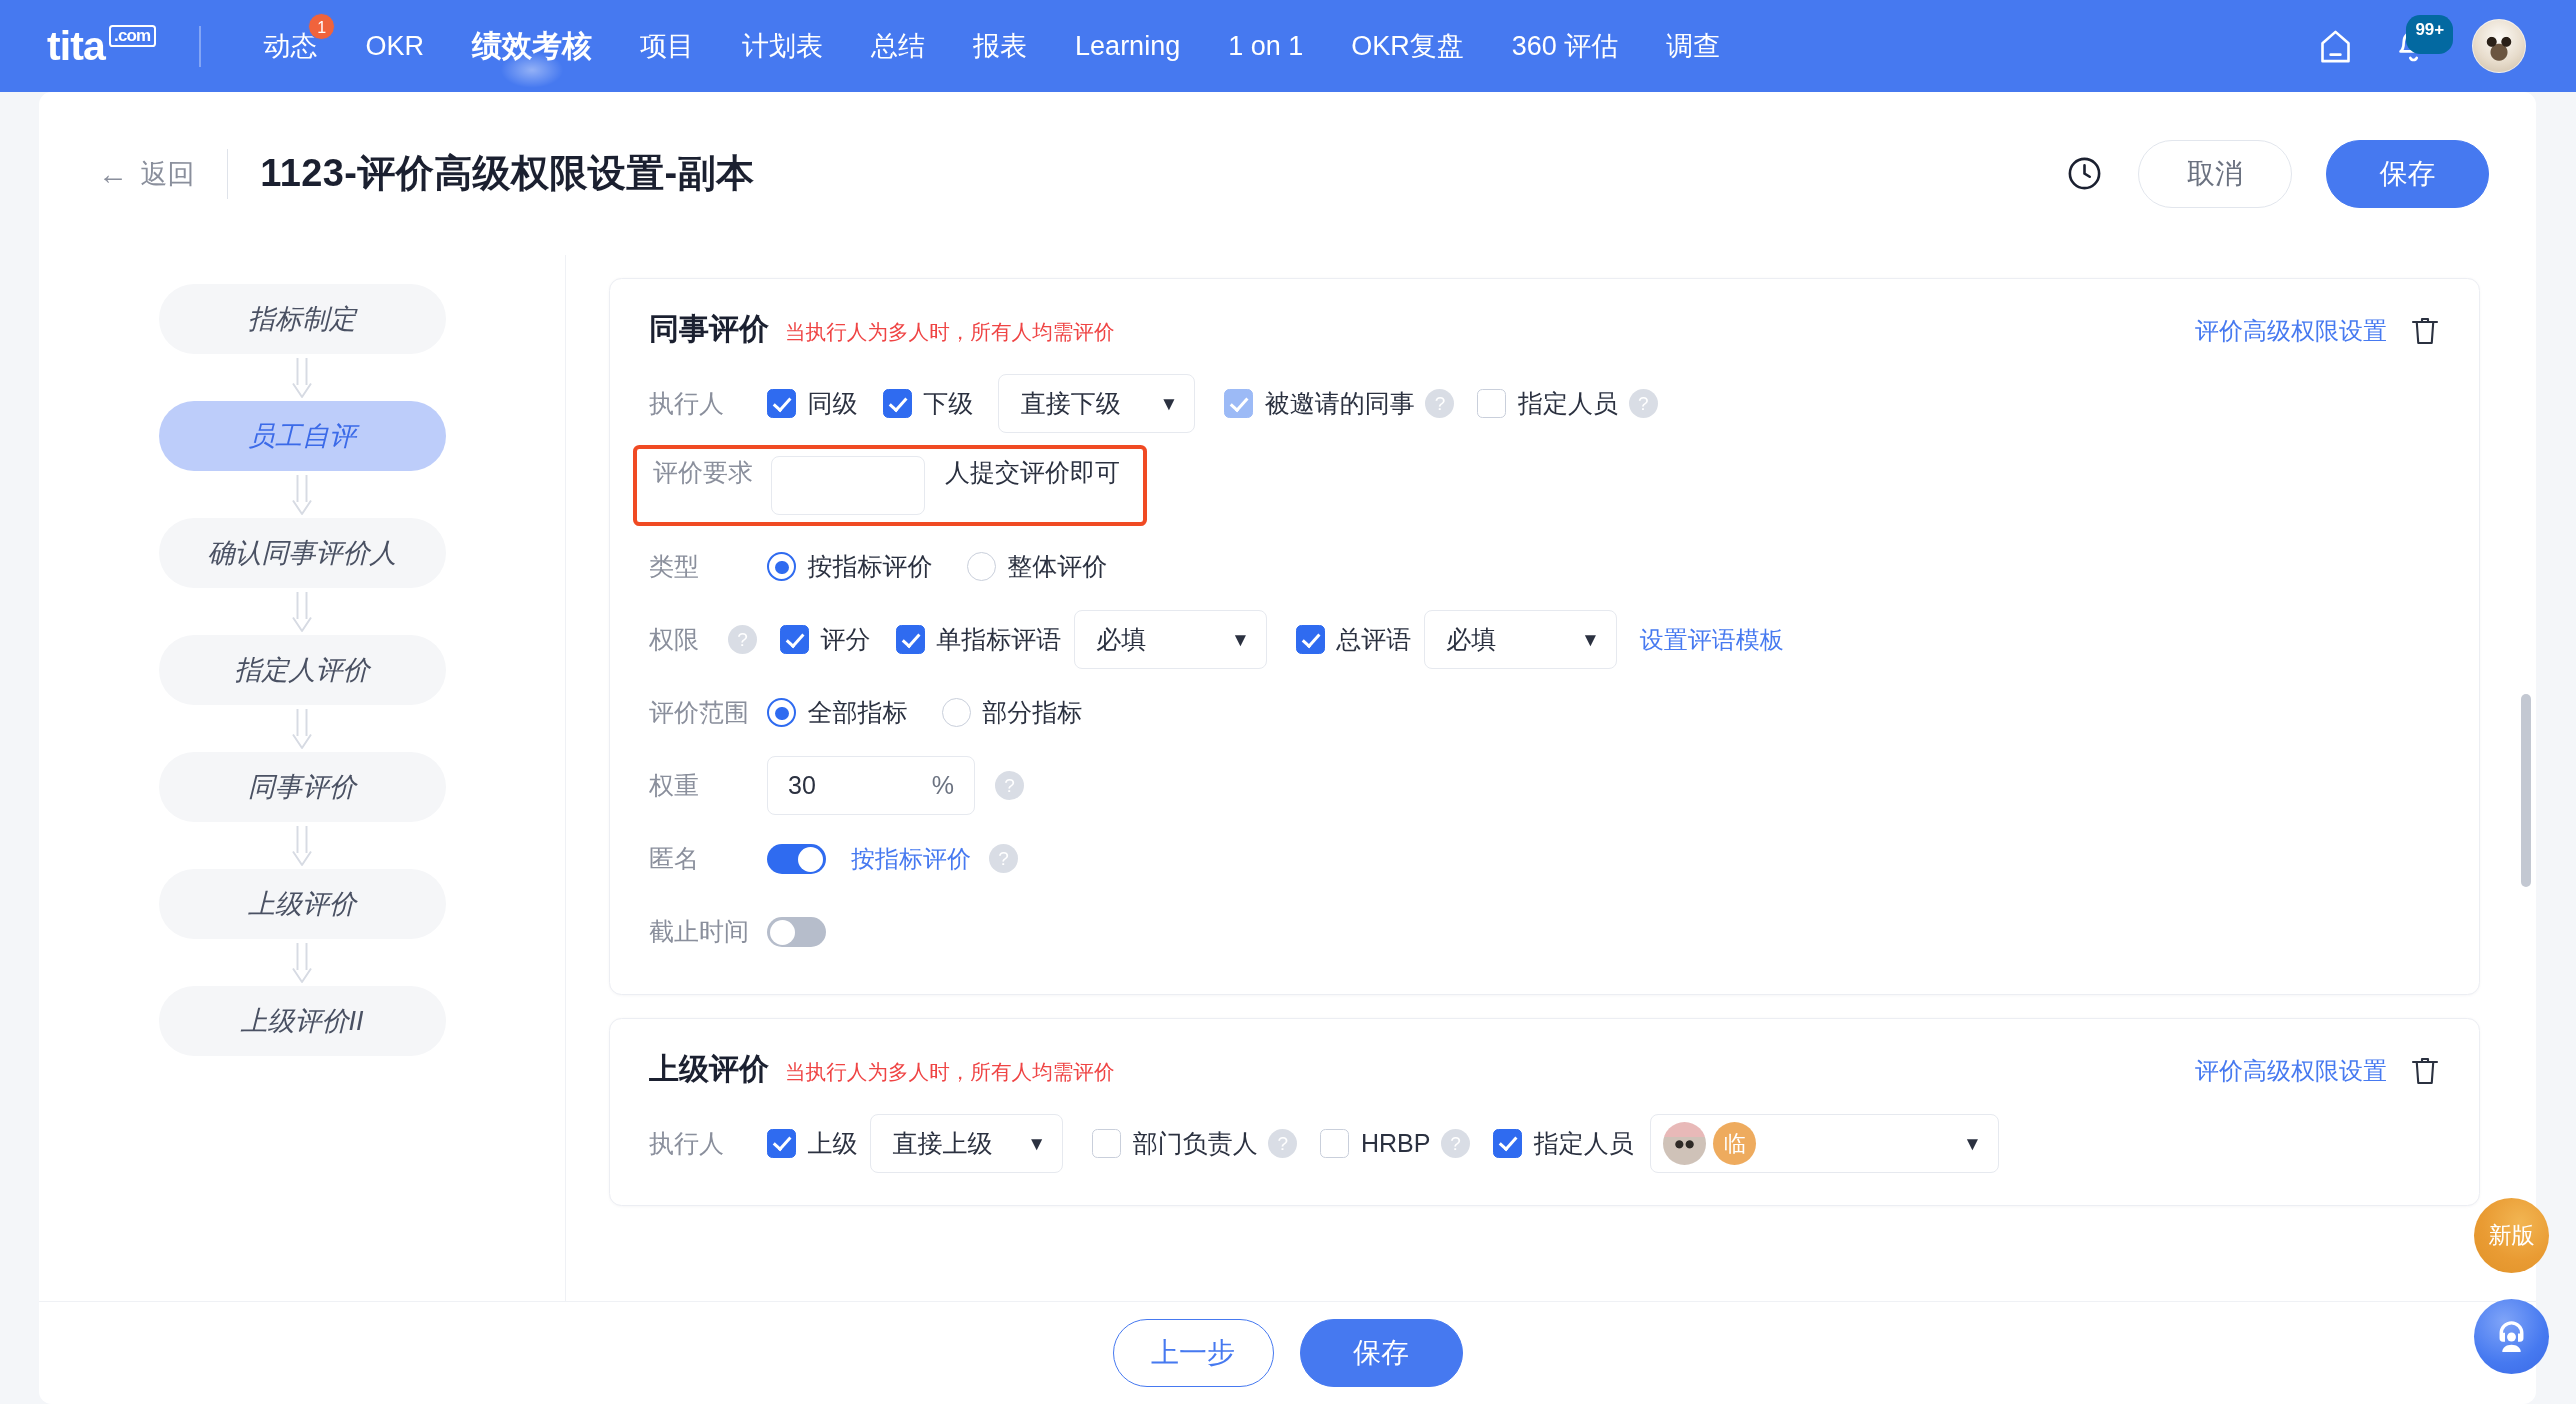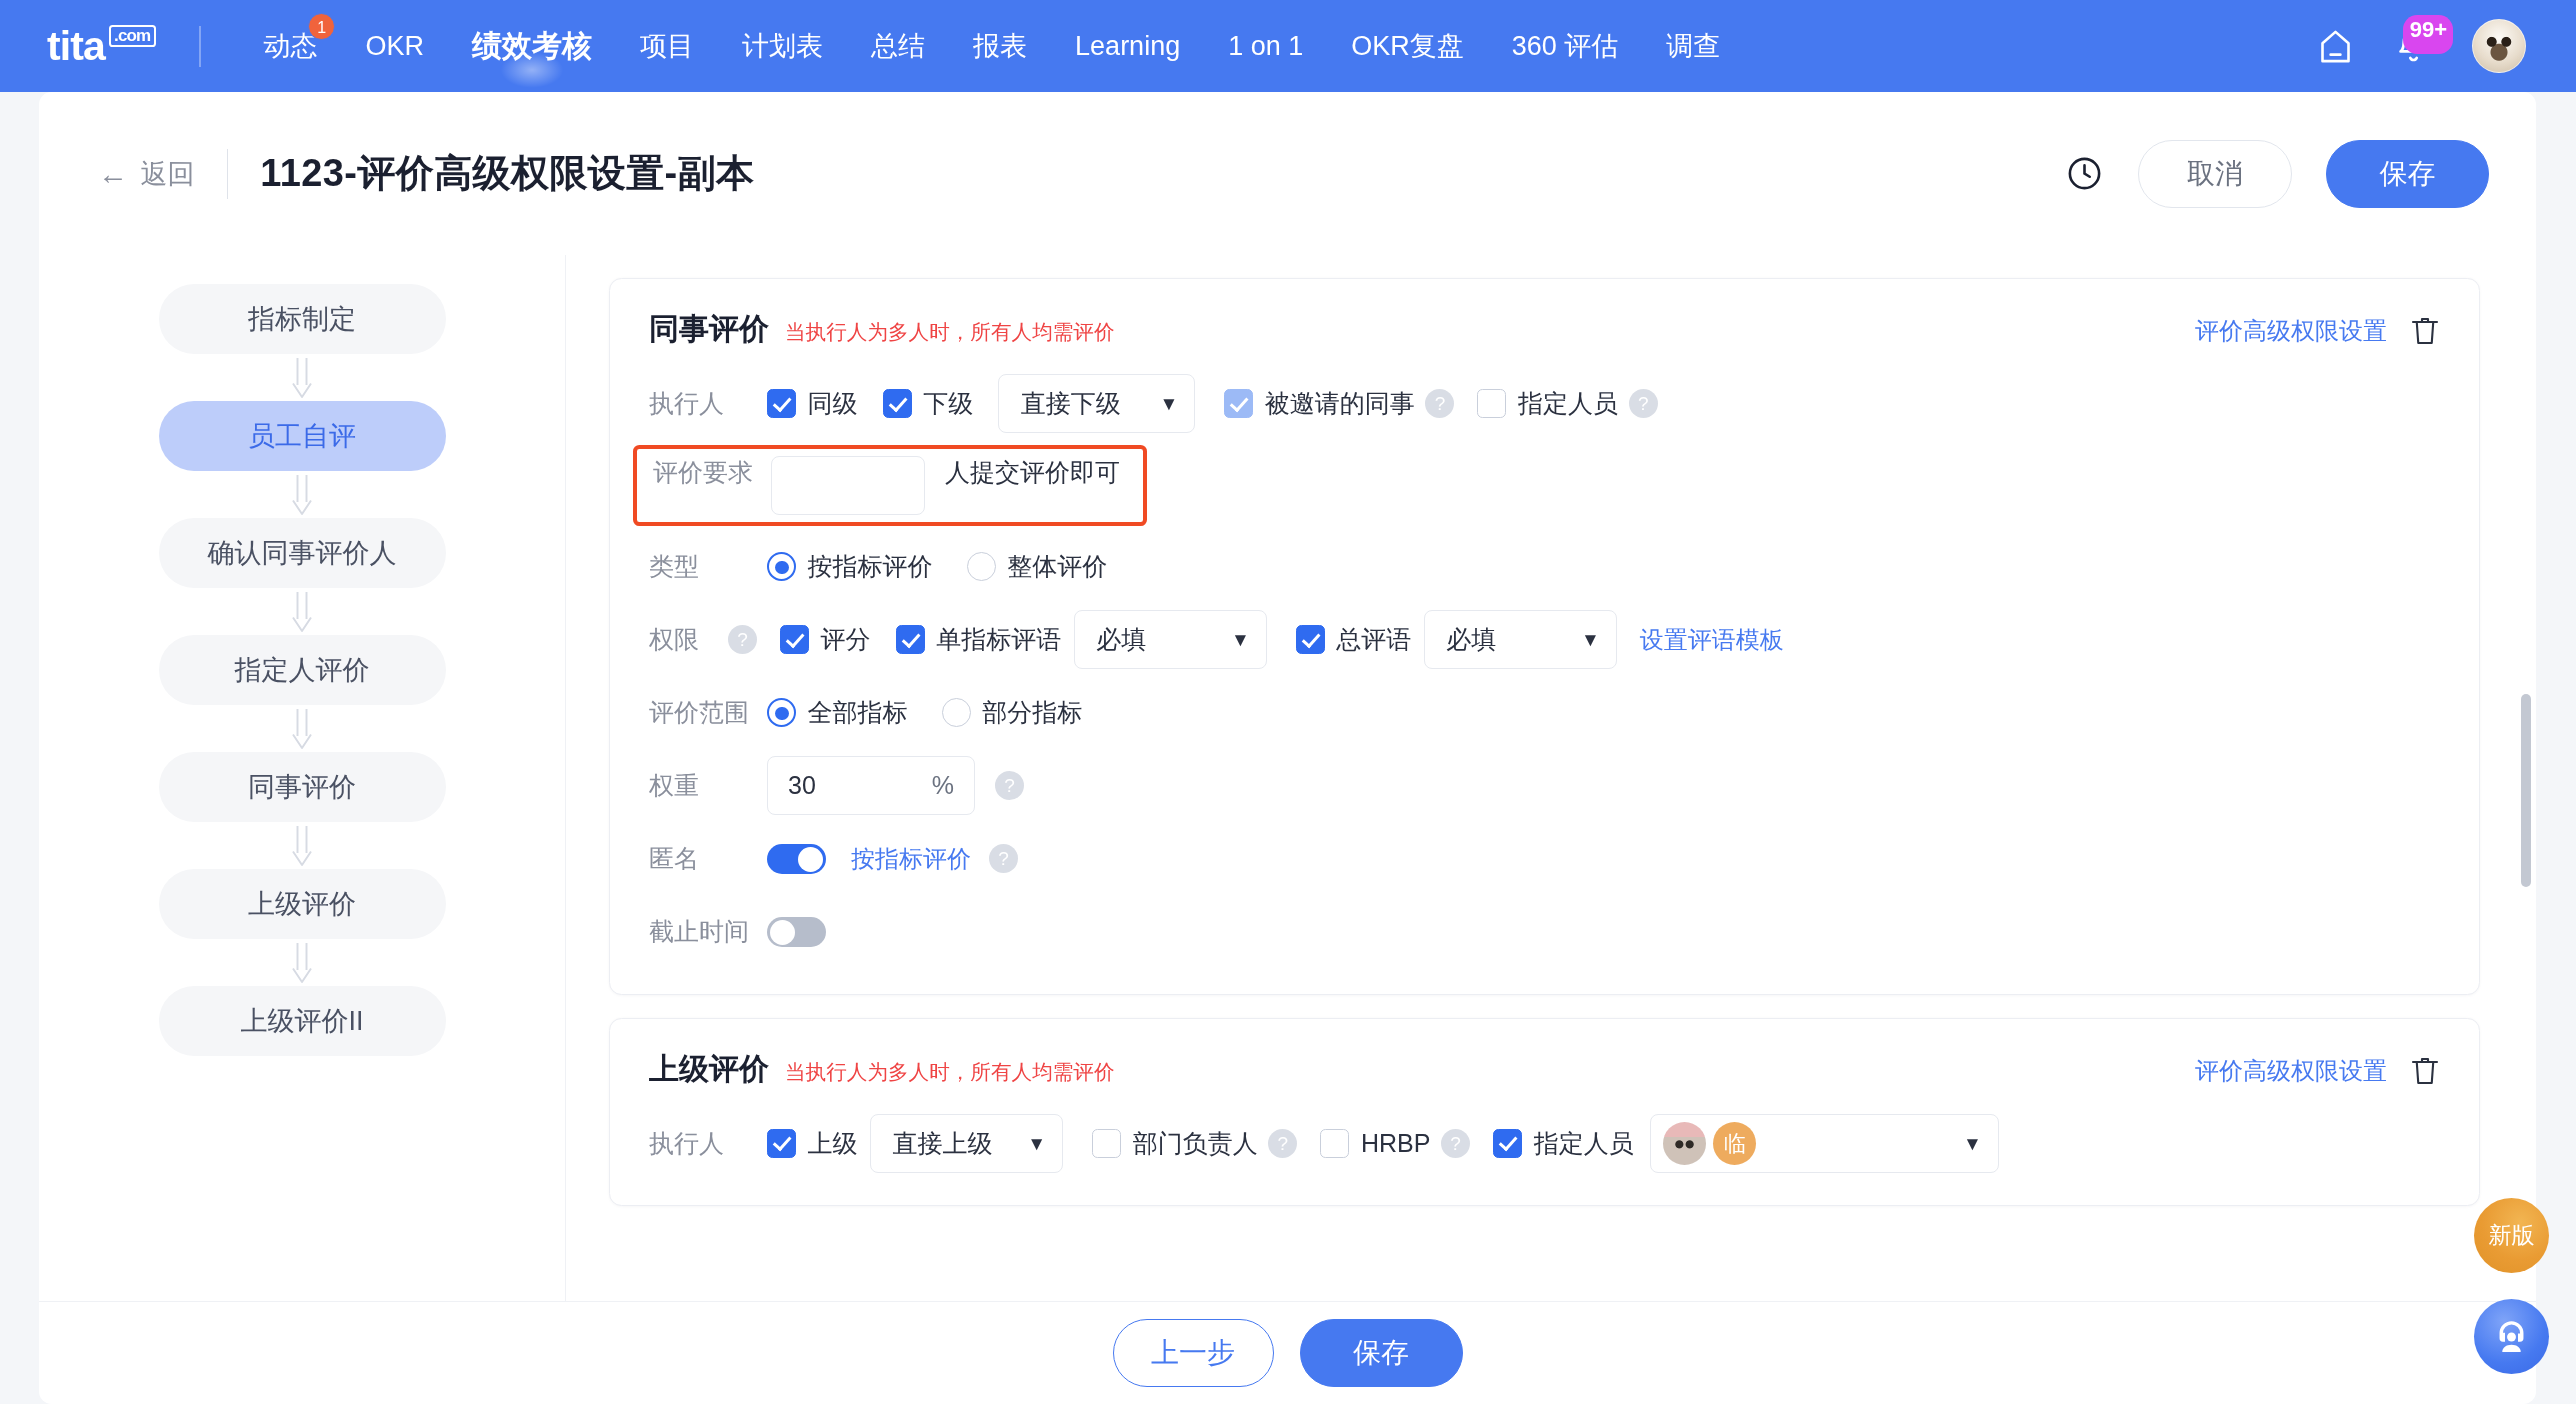--- a/index.html
+++ b/index.html
@@ -55,22 +55,22 @@
     background: #f0633c; color: #fff;
     font-size: 16px; line-height: 27px;
     min-width: 27px; height: 27px; border-radius: 13.4px;
     text-align: center; padding: 0 5.4px;
     border: 1.8px solid #4679f0;
   }
   .nav-right { margin-left: auto; display: flex; align-items: center; gap: 39px; padding-right: 10.7px; }
   .icon-btn { position: relative; width: 39px; height: 39px; cursor: pointer; }
   .icon-badge {
     position: absolute; top: -11.6px; right: -20px;
-    background: #d946ef; color: #fff;
-    font-size: 22px; font-weight: 600; line-height: 29px;
+    background: #0369a1; color: #fff;
+    font-size: 17px; font-weight: 600; line-height: 29px;
     height: 39px; min-width: 47px; border-radius: 14.3px;
     text-align: center; padding: 0 6.3px;
   }
   .avatar-top {
     width: 54px; height: 54px; border-radius: 50%;
     background:
       radial-gradient(circle at 36% 42%, #2a2018 0 4.5px, transparent 5.4px),
       radial-gradient(circle at 64% 42%, #2a2018 0 4.5px, transparent 5.4px),
       radial-gradient(circle at 50% 62%, #6b5540 0 8px, transparent 9px),
       radial-gradient(circle at 50% 35%, #fdfbf7 0%, #e8ddcd 55%, #cdbda6 100%);
@@ -125,21 +125,21 @@
     width: 527px; height: 1046px;
     border-right: 1.8px solid #eff1f5;
     padding-top: 29px;
     display: flex; flex-direction: column; align-items: center;
   }
   .step {
     width: 287px; height: 70px; border-radius: 35px;
     background: #f5f6f8; color: #4a5163;
     font-size: 27px;
     display: flex; align-items: center; justify-content: center;
-    cursor: pointer; flex-shrink: 0;
+    cursor: pointer; flex-shrink: 0; font-style: italic;
   }
   .step.active { background: #bdcdfa; color: #3b6ae8; }
   .step-arrow {
     height: 47px; flex-shrink: 0;
     display: flex; align-items: center; justify-content: center;
     color: #d7dbe3;
   }
 
   
   .content {

